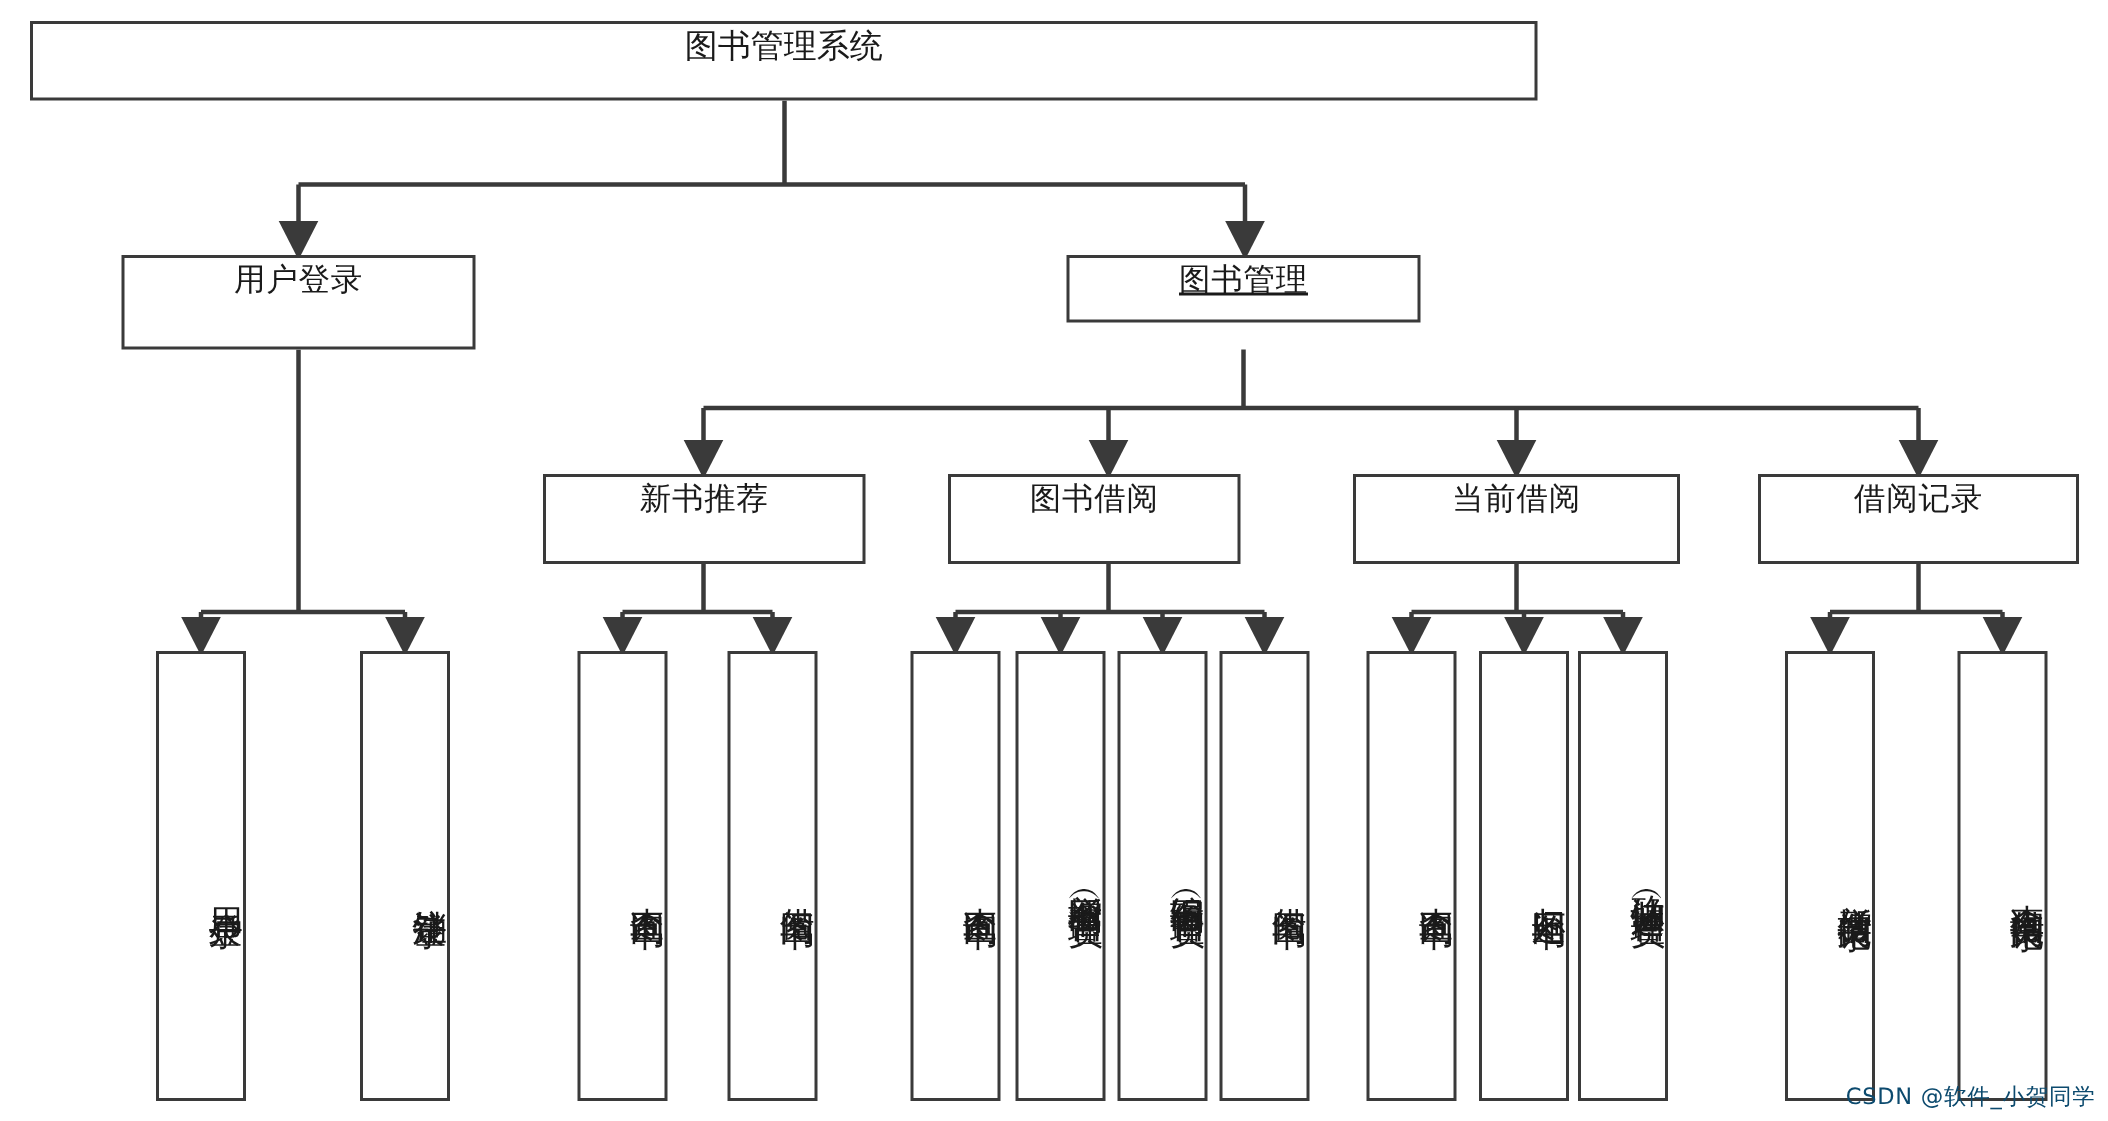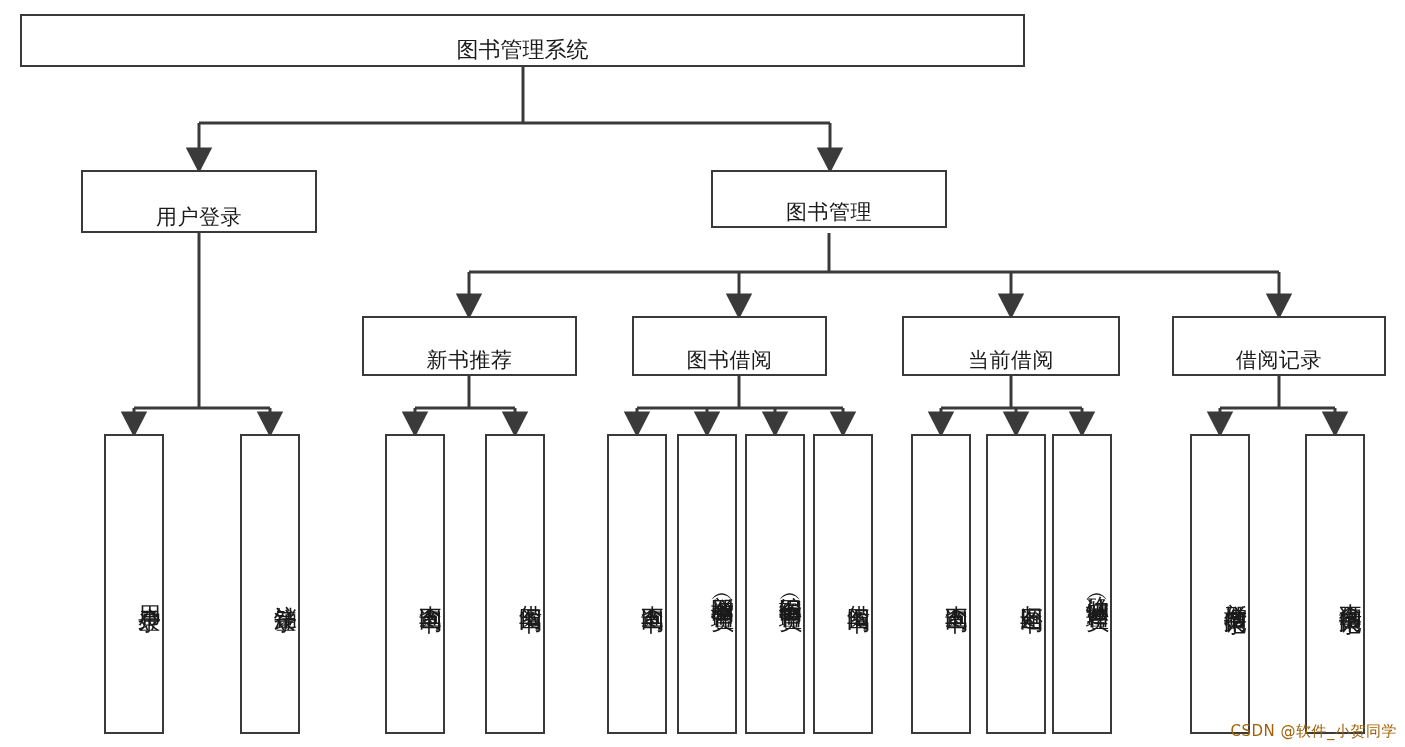--- a/index.html
+++ b/index.html
@@ -24,21 +24,21 @@
     top: 0;
     width: 1405px;
     height: 747px;
     pointer-events: none;
   }
   .node {
     position: absolute;
     border: 2px solid #3a3a3a;
     background: #ffffff;
     display: flex;
-    align-items: flex-end;
+    align-items: flex-start;
     justify-content: center;
     color: #1a1a1a;
   }
   .node.horiz {
     font-size: 21px;
     letter-spacing: 0.5px;
   }
   .node.root {
     font-size: 22px;
   }
@@ -53,21 +53,21 @@
     letter-spacing: 2px;
   }
   .node.vert.tall {
     padding-top: 6px;
   }
   .watermark {
     position: absolute;
     right: 8px;
     bottom: 6px;
     font-size: 15px;
-    color: #a16207;
+    color: #0c4a6e;
     white-space: nowrap;
     letter-spacing: 0.5px;
   }
 </style>
 </head>
 <body>
 
 <div id="canvas">
 
   <svg id="wires" viewBox="0 0 1405 747">
@@ -120,21 +120,21 @@
     </g>
   </svg>
 
   <div class="node root" style="left:20px; top:14px; width:1005px; height:53px;">
     <span>图书管理系统</span>
   </div>
 
   <div class="node horiz" style="left:81px; top:170px; width:236px; height:63px;">
     <span>用户登录</span>
   </div>
-  <div class="node horiz" style="left:711px; top:170px; width:236px; height:58px;">
+  <div class="node horiz" style="left:711px; top:170px; width:236px; height:45px;text-decoration:underline;">
     <span>图书管理</span>
   </div>
 
   <div class="node horiz" style="left:362px; top:316px; width:215px; height:60px;font-family:Liberation Serif, serif;">
     <span>新书推荐</span>
   </div>
   <div class="node horiz" style="left:632px; top:316px; width:195px; height:60px;">
     <span>图书借阅</span>
   </div>
   <div class="node horiz" style="left:902px; top:316px; width:218px; height:60px;">

